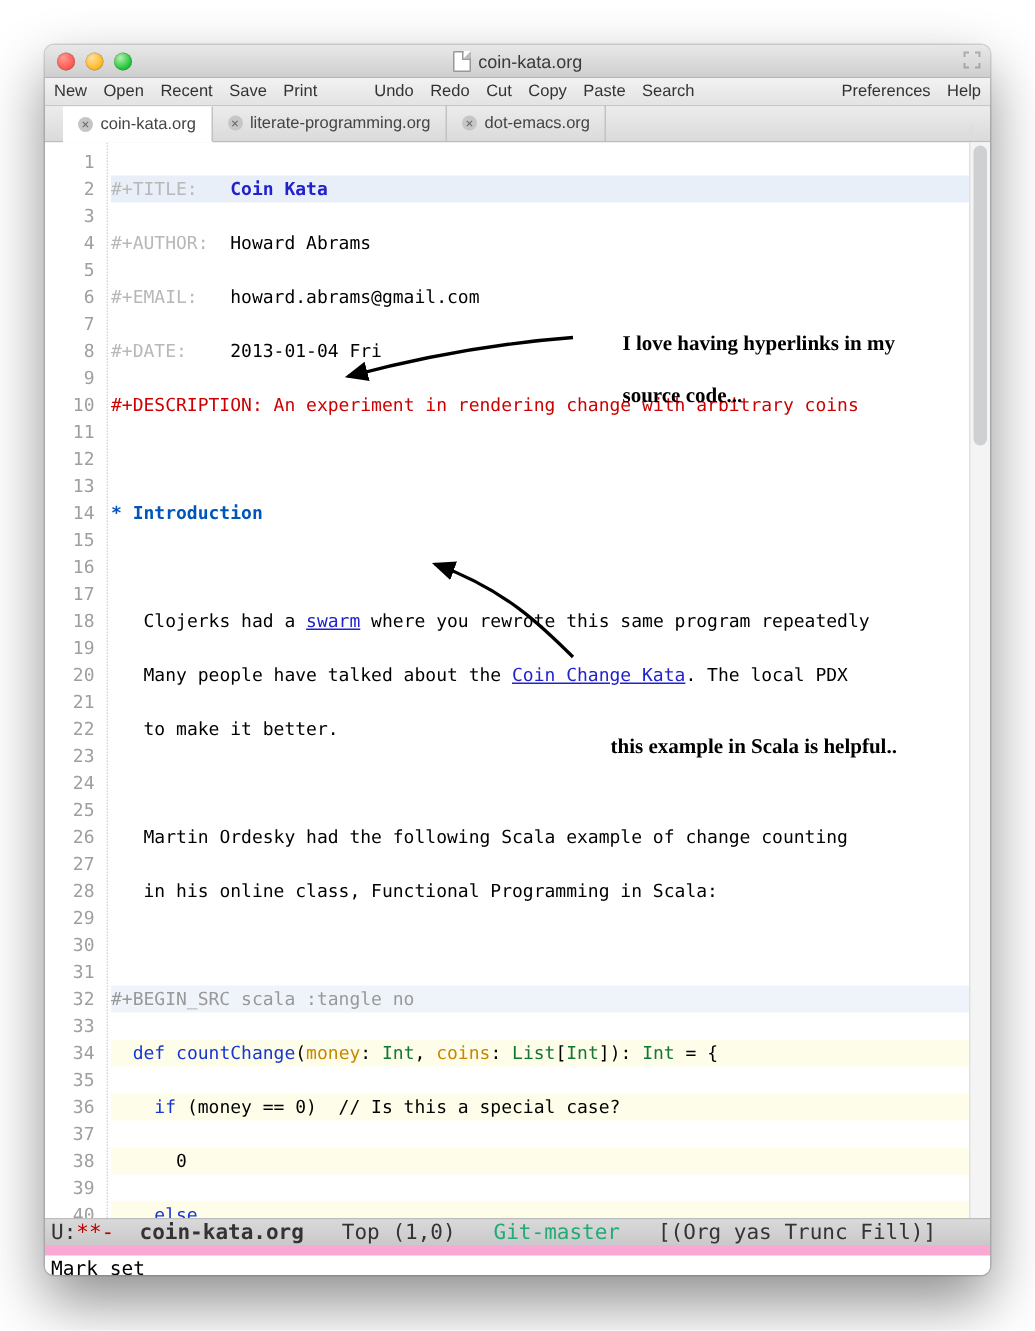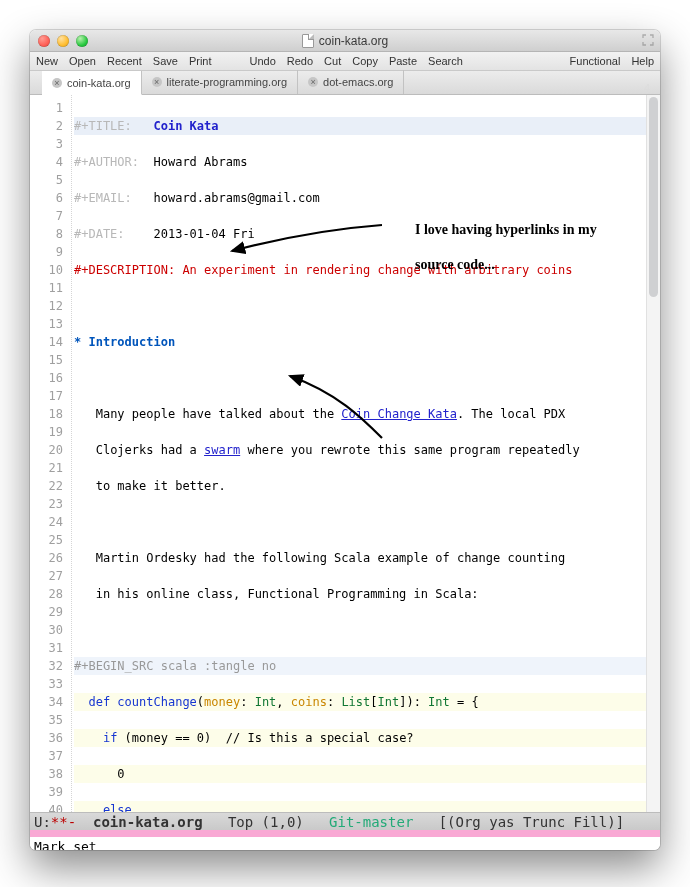--- a/index.html
+++ b/index.html
@@ -101,21 +101,21 @@
       <span>Save</span>
       <span>Print</span>
       <span style="width:16px"></span>
       <span>Undo</span>
       <span>Redo</span>
       <span>Cut</span>
       <span>Copy</span>
       <span>Paste</span>
       <span>Search</span>
       <span class="spacer"></span>
-      <span>Functional</span>
+      <span>Preferences</span>
       <span>Help</span>
     </div>
 
     <div class="tabbar">
       <div style="width:12px"></div>
       <div class="tab active">
         <span class="x">×</span>
         <span>coin-kata.org</span>
       </div>
       <div class="tab">
@@ -175,22 +175,22 @@
         </div>
       <div class="code">
 <span class="row hl"><span class="kw-meta">#+TITLE:</span>   <span class="kw-title">Coin Kata</span></span>
 <span class="row"><span class="kw-meta">#+AUTHOR:</span>  <span class="kw-field">Howard Abrams</span></span>
 <span class="row"><span class="kw-meta">#+EMAIL:</span>   <span class="kw-field">howard.abrams@gmail.com</span></span>
 <span class="row"><span class="kw-meta">#+DATE:</span>    <span class="kw-field">2013-01-04 Fri</span></span>
 <span class="row"><span class="kw-desc">#+DESCRIPTION:</span> <span class="kw-desc">An experiment in rendering change with arbitrary coins</span></span>
 <span class="row"></span>
 <span class="row"><span class="kw-head">* Introduction</span></span>
 <span class="row"></span>
+<span class="row">   <span class="plain">Clojerks had a </span><span class="link">swarm</span><span class="plain"> where you rewrote this same program repeatedly</span></span>
 <span class="row">   <span class="plain">Many people have talked about the </span><span class="link">Coin Change Kata</span><span class="plain">. The local PDX</span></span>
-<span class="row">   <span class="plain">Clojerks had a </span><span class="link">swarm</span><span class="plain"> where you rewrote this same program repeatedly</span></span>
 <span class="row">   <span class="plain">to make it better.</span></span>
 <span class="row"></span>
 <span class="row">   <span class="plain">Martin Ordesky had the following Scala example of change counting</span></span>
 <span class="row">   <span class="plain">in his online class, Functional Programming in Scala:</span></span>
 <span class="row"></span>
 <span class="row"><span class="src-hdr">#+BEGIN_SRC scala :tangle no</span></span>
 <span class="row srcblk">  <span class="k">def </span><span class="fn">countChange</span><span class="nm">(</span><span class="id">money</span><span class="nm">: </span><span class="ty">Int</span><span class="nm">, </span><span class="id">coins</span><span class="nm">: </span><span class="ty">List</span><span class="nm">[</span><span class="ty">Int</span><span class="nm">]): </span><span class="ty">Int</span><span class="nm"> = {</span></span>
 <span class="row srcblk">    <span class="k">if</span><span class="nm"> (money == 0)  </span><span class="cm">// Is this a special case?</span></span>
 <span class="row srcblk">      <span class="nm">0</span></span>
 <span class="row srcblk">    <span class="k">else</span></span>
@@ -224,20 +224,21 @@
           <defs>
               <marker id="ah1" markerWidth="8" markerHeight="8" refX="6" refY="3" orient="auto">
                 <path d="M0,0 L7,3 L0,6 Z" fill="#000"></path>
               </marker>
             </defs>
           <path d="M160,2 C120,5 70,12 10,28" stroke="#000" stroke-width="2.2" fill="none" marker-end="url(#ah1)"></path>
         </svg>
 
         <div class="annot" style="left:300px; top:342px;">
           <br>
+          <span>this example in Scala is helpful..</span>
         </div>
         <svg class="annot-svg" style="left:210px; top:278px;" width="120" height="70">
           <defs>
               <marker id="ah2" markerWidth="8" markerHeight="8" refX="6" refY="3" orient="auto">
                 <path d="M0,0 L7,3 L0,6 Z" fill="#000"></path>
               </marker>
             </defs>
           <path d="M100,65 C80,45 55,20 8,3" stroke="#000" stroke-width="2.2" fill="none" marker-end="url(#ah2)"></path>
         </svg>
       </div>

